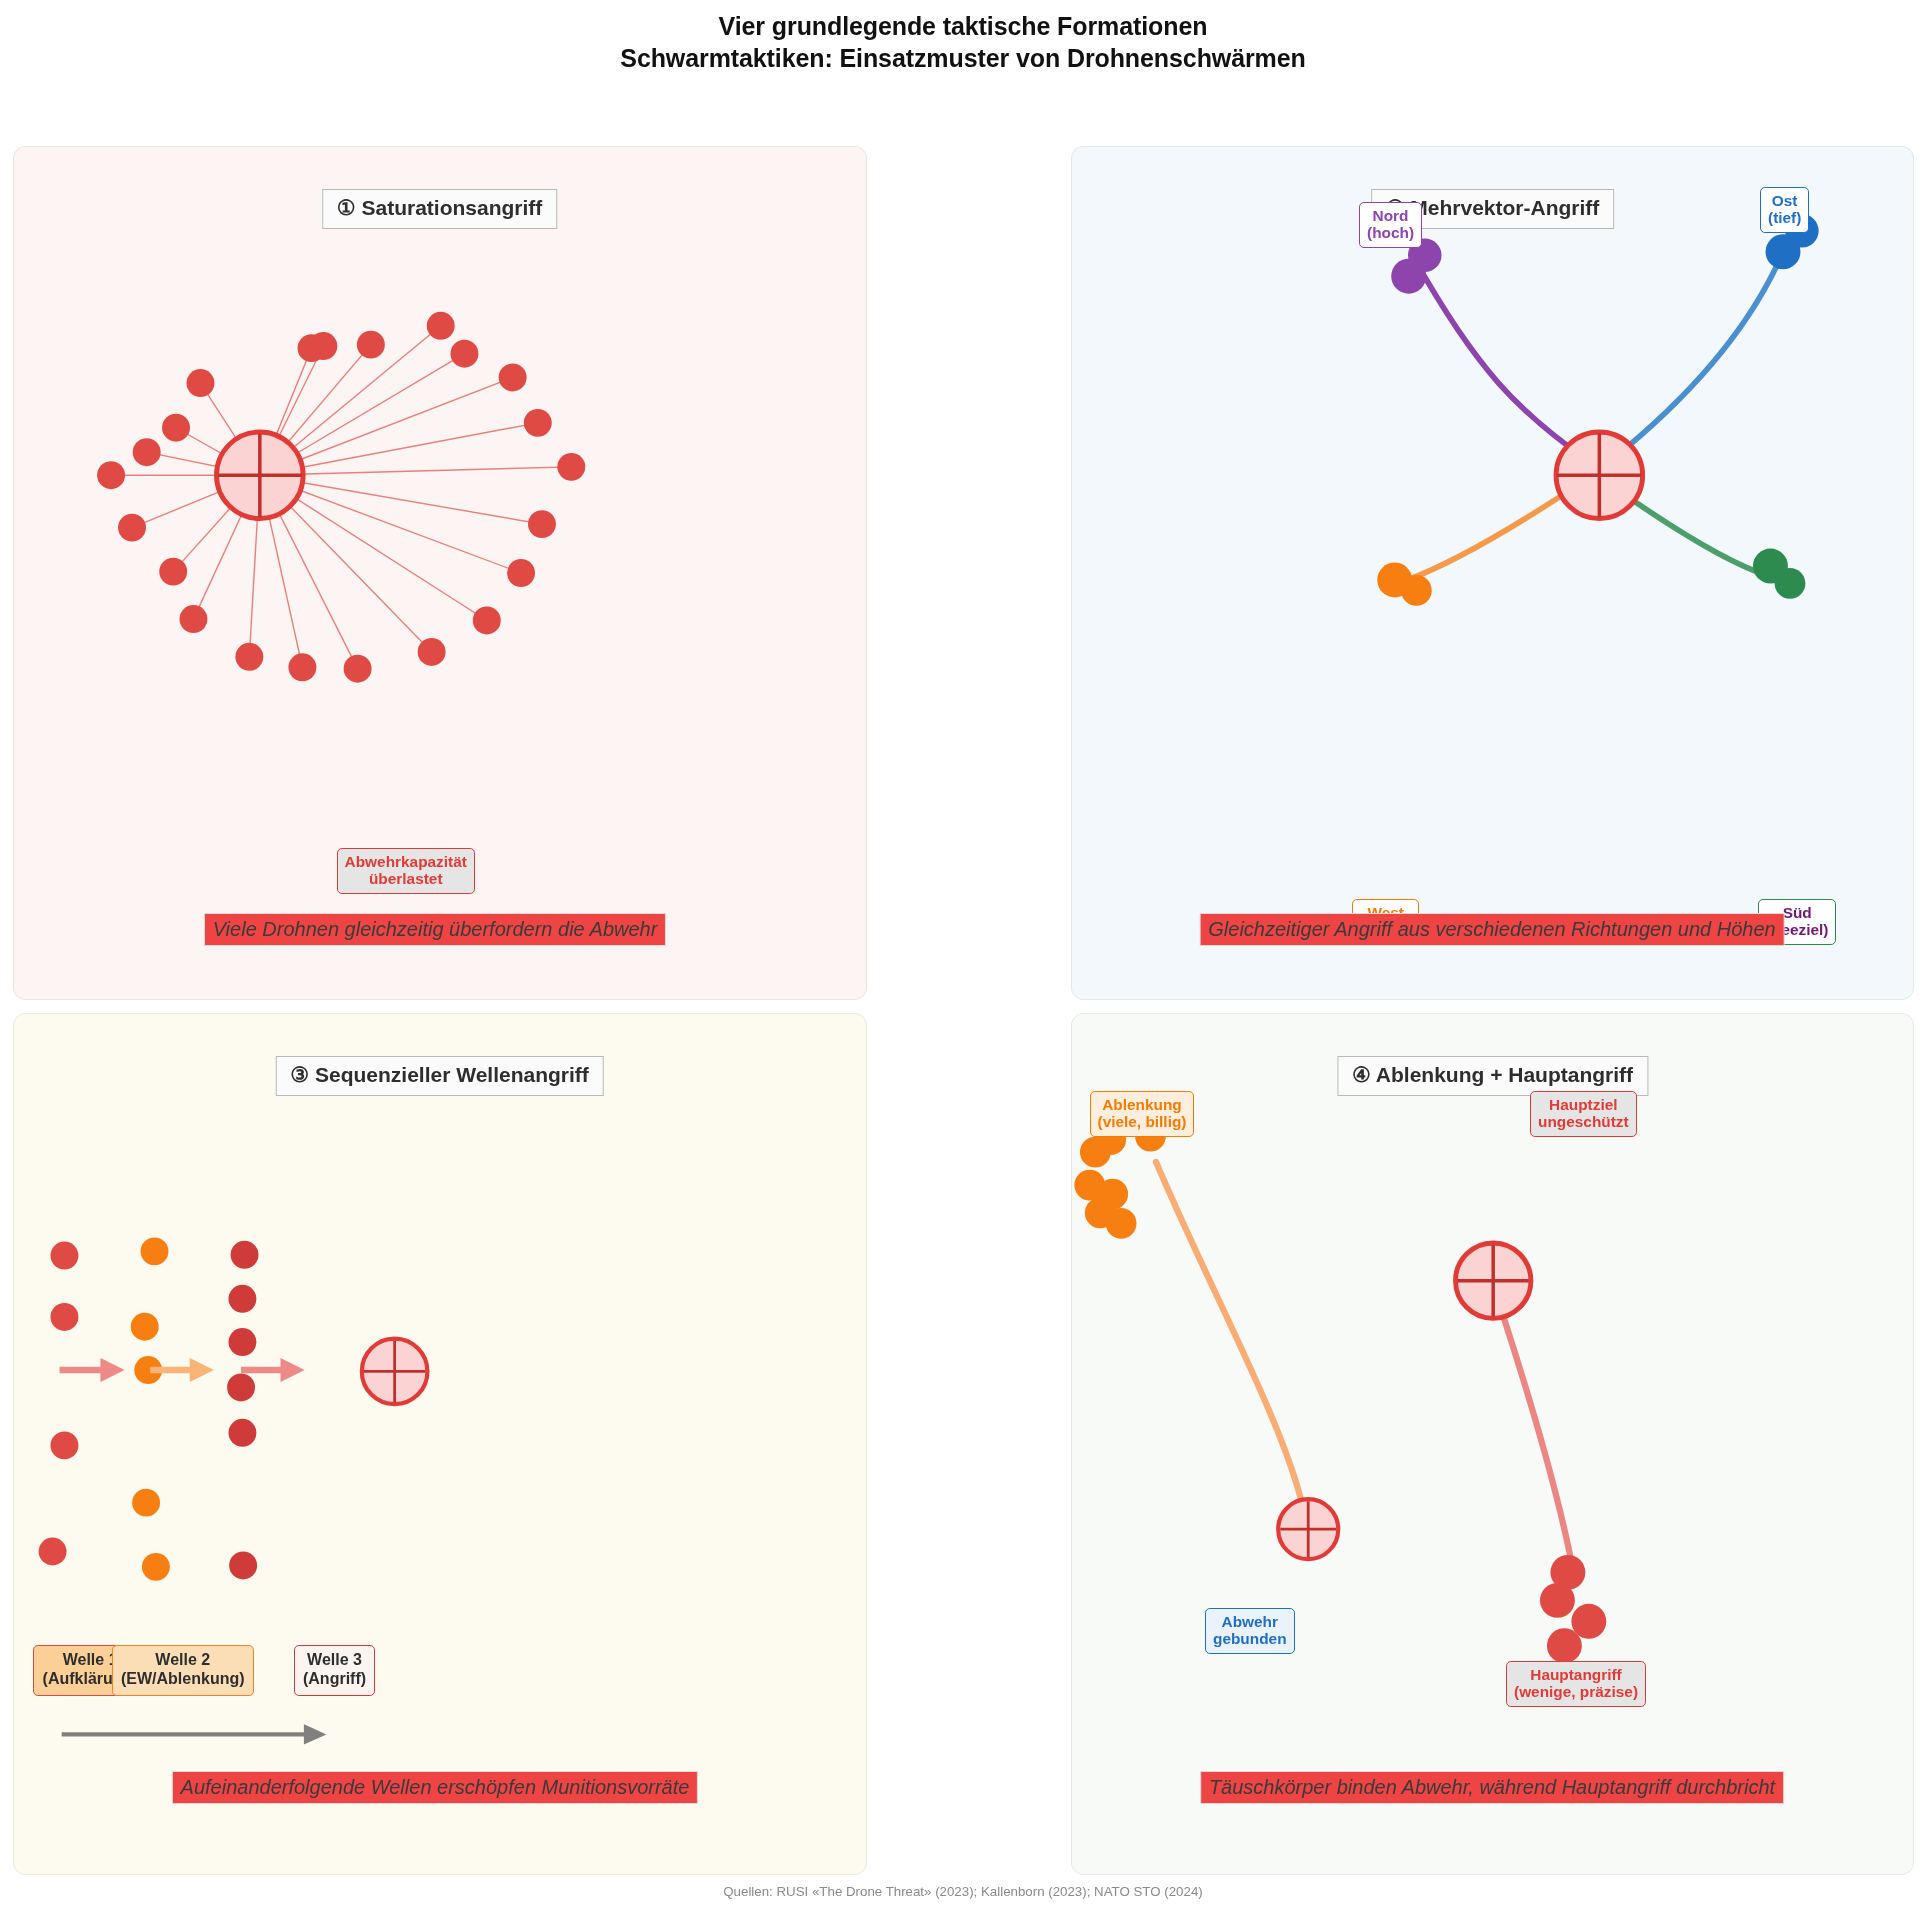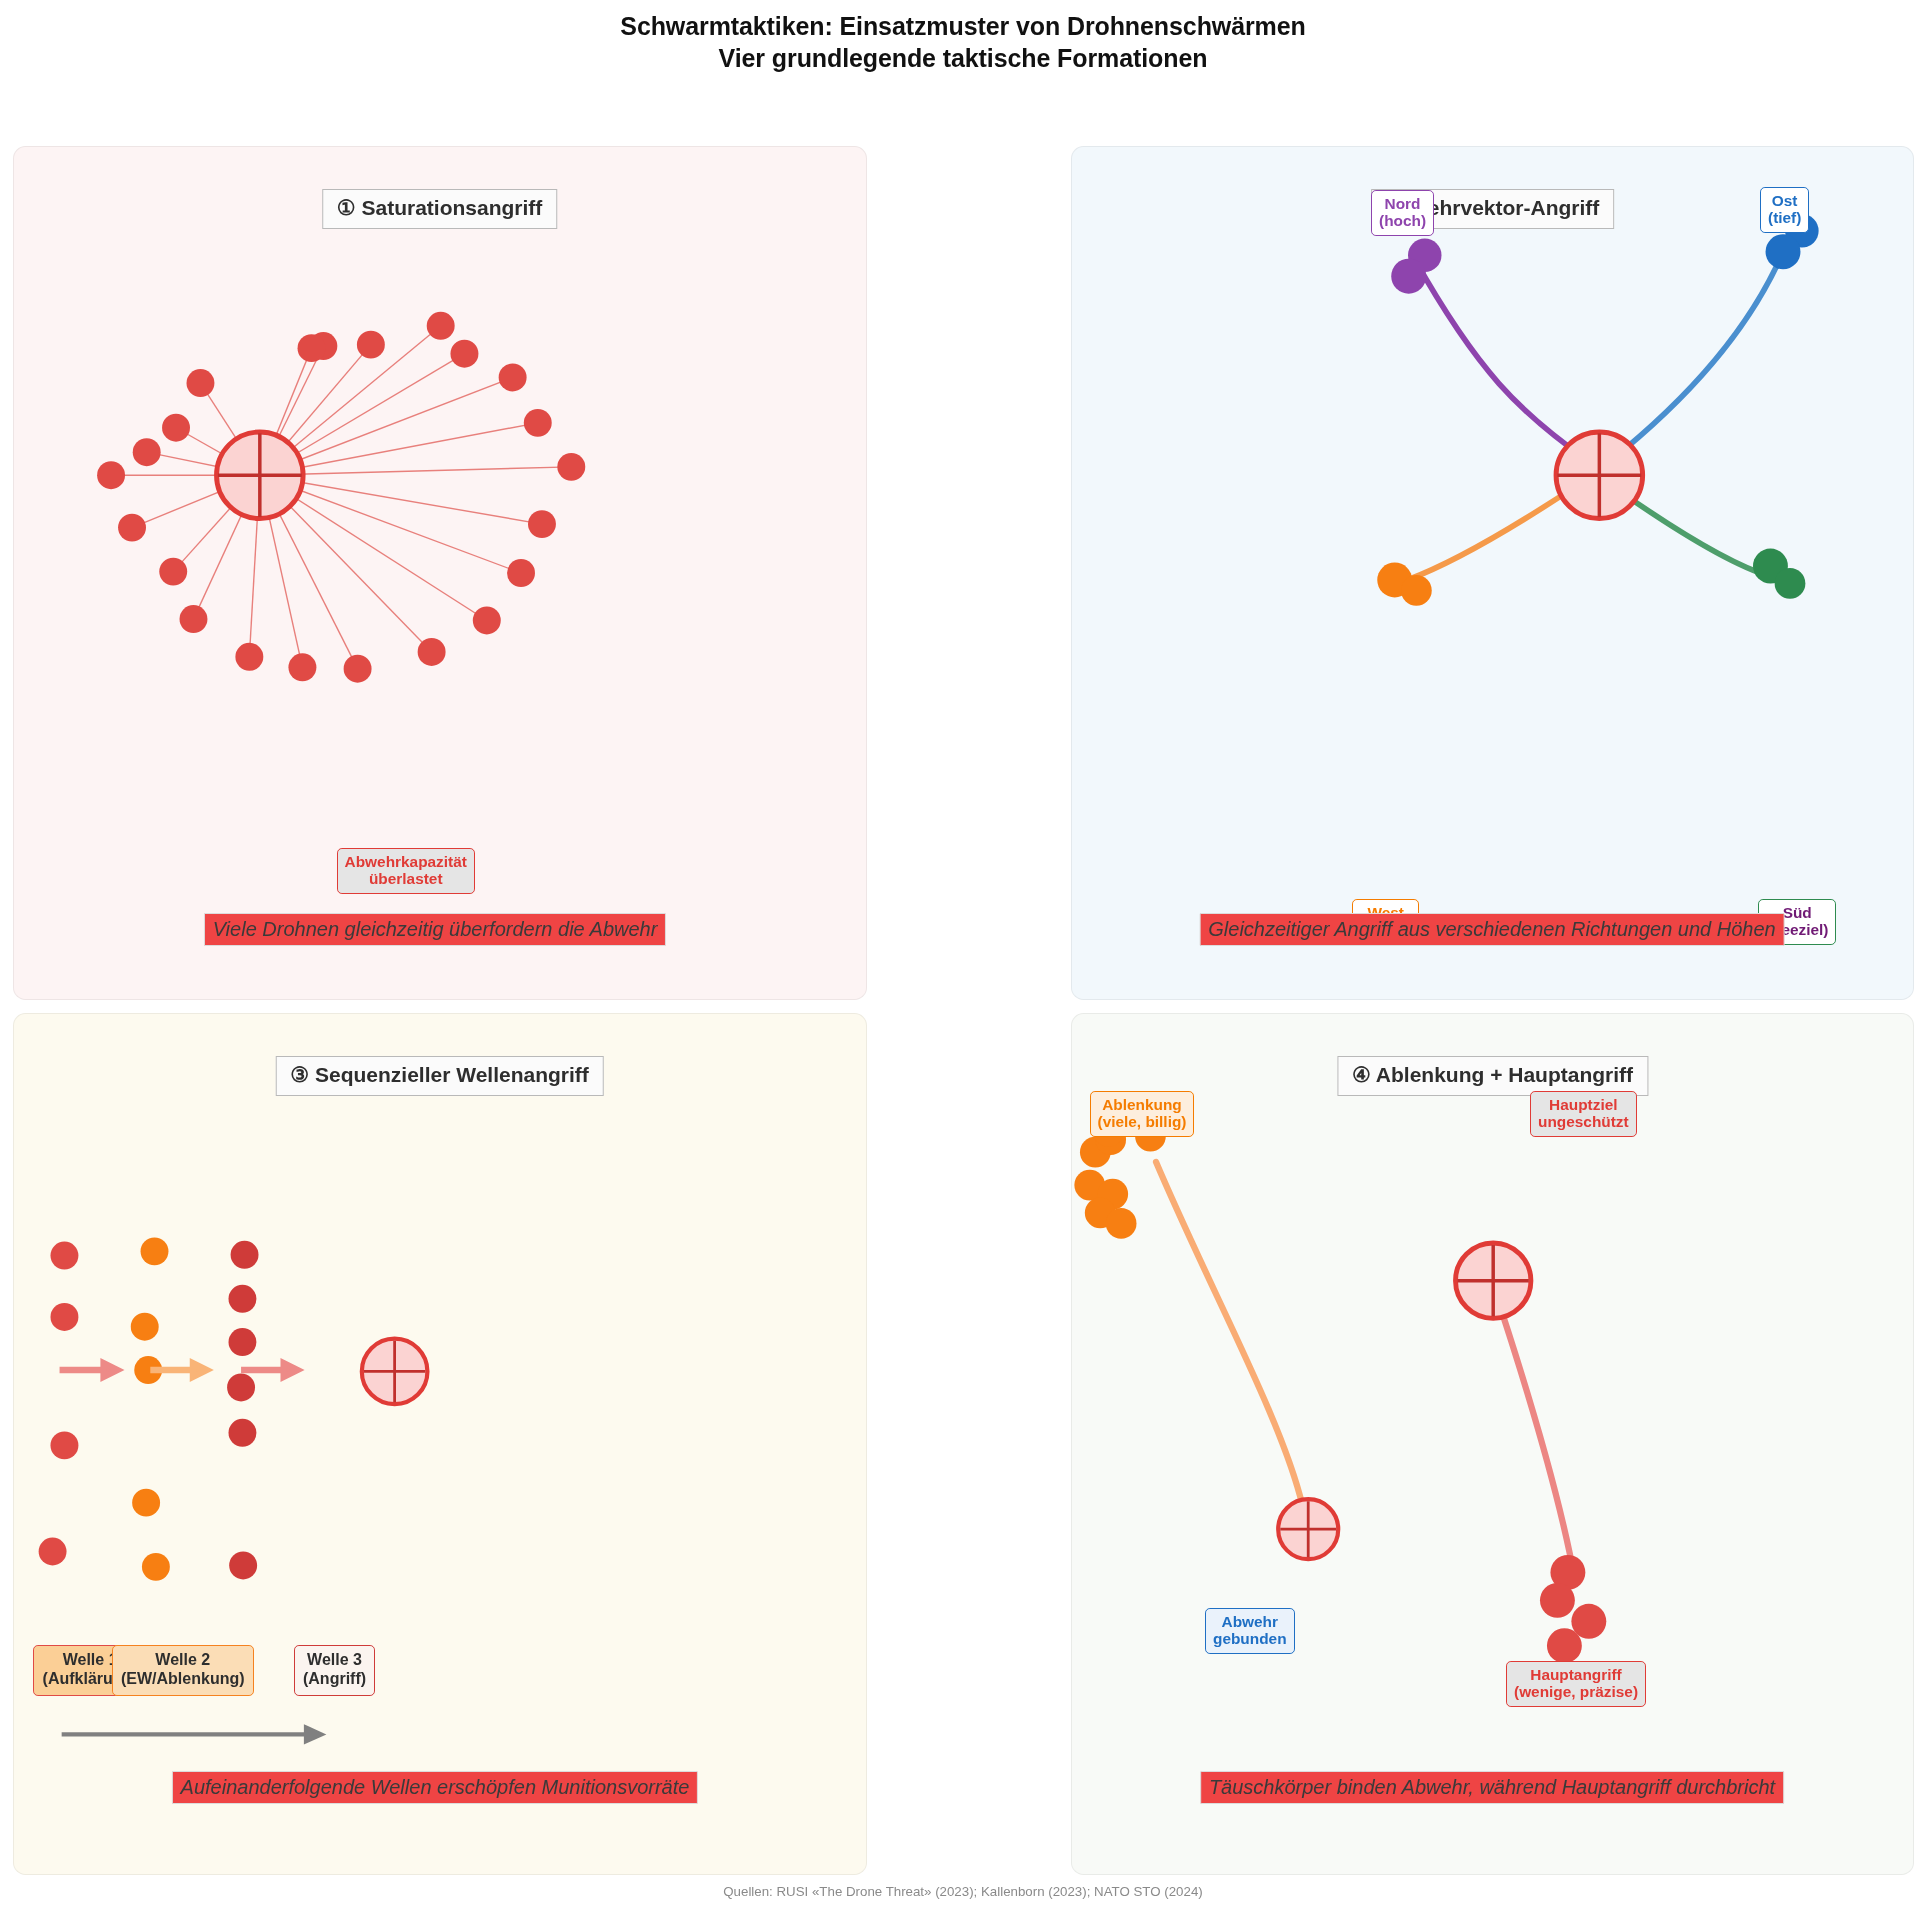--- a/index.html
+++ b/index.html
@@ -134,22 +134,22 @@
     font-size: 13.3px;
     color: #8a8a8a;
   }
 </style>
 </head>
 <body>
 
 <div id="page">
 
   <div id="title-block">
+    <div class="t-line">Vier grundlegende taktische Formationen</div>
     <div class="t-line">Schwarmtaktiken: Einsatzmuster von Drohnenschwärmen</div>
-    <div class="t-line">Vier grundlegende taktische Formationen</div>
   </div>
 
   <div class="panel" id="panel1">
     <svg class="svg-layer" viewBox="0 0 1220 1220">
       <g stroke="#e8807c" stroke-width="2" fill="none">
         <line x1="611" y1="256" x2="352" y2="470"></line>
         <line x1="645" y1="296" x2="352" y2="470"></line>
         <line x1="511" y1="283" x2="352" y2="470"></line>
         <line x1="443" y1="285" x2="352" y2="470"></line>
         <line x1="426" y1="288" x2="352" y2="470"></line>
@@ -228,21 +228,21 @@
         <circle cx="1028" cy="625" r="22" fill="#2e8b4f"></circle>
       </g>
       <g>
         <circle cx="755" cy="470" r="62" fill="#fbd3d2" stroke="#e03b36" stroke-width="7"></circle>
         <line x1="755" y1="410" x2="755" y2="530" stroke="#c0302d" stroke-width="5"></line>
         <line x1="695" y1="470" x2="815" y2="470" stroke="#c0302d" stroke-width="5"></line>
       </g>
     </svg>
     <div class="panel-title">② Mehrvektor-Angriff</div>
 
-    <div class="tag tag-purple" style="left:287px; top:43px;margin-left:12px;">
+    <div class="tag tag-purple" style="left:287px; top:55px;">
       <div>Nord</div>
       <div>(hoch)</div>
     </div>
     <div class="tag tag-blue" style="left:688px; top:40px;">
       <div>Ost</div>
       <div>(tief)</div>
     </div>
     <div class="tag tag-orange" style="left:280px; top:752px;">
       <div>West</div>
       <div>(mittel)</div>

